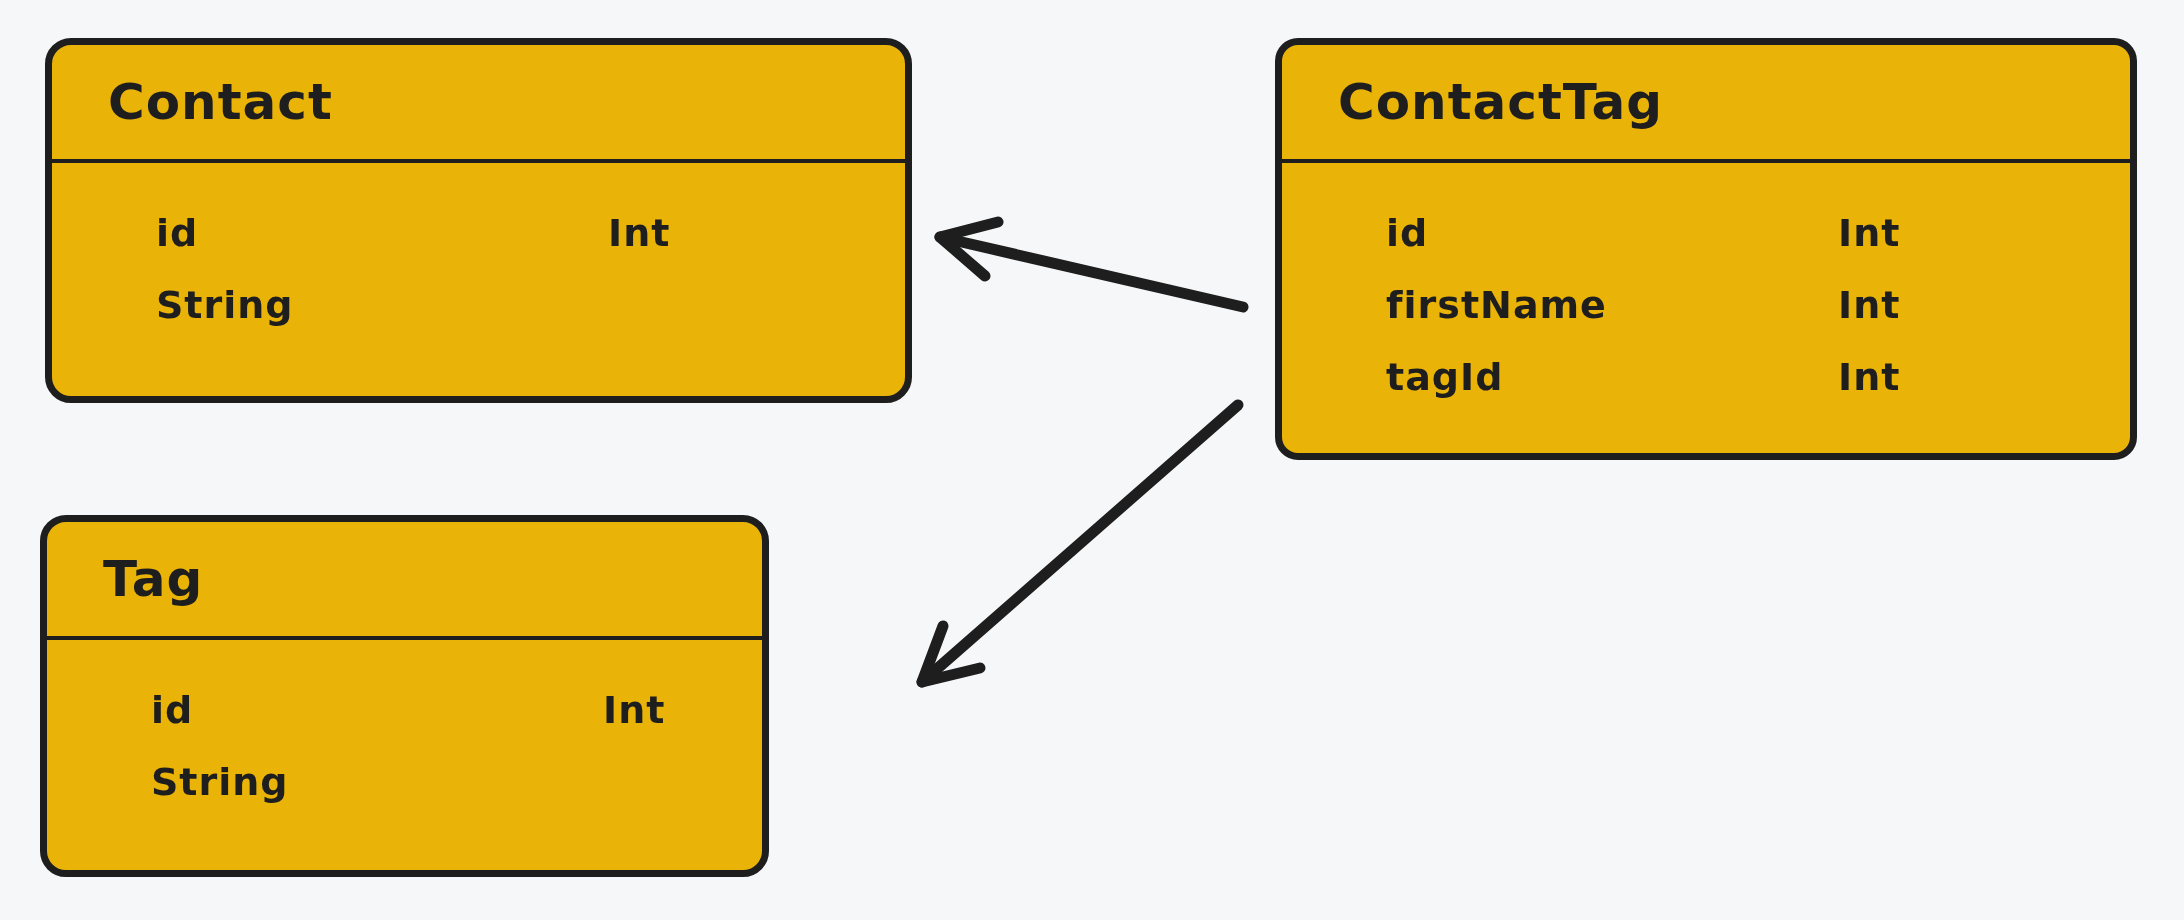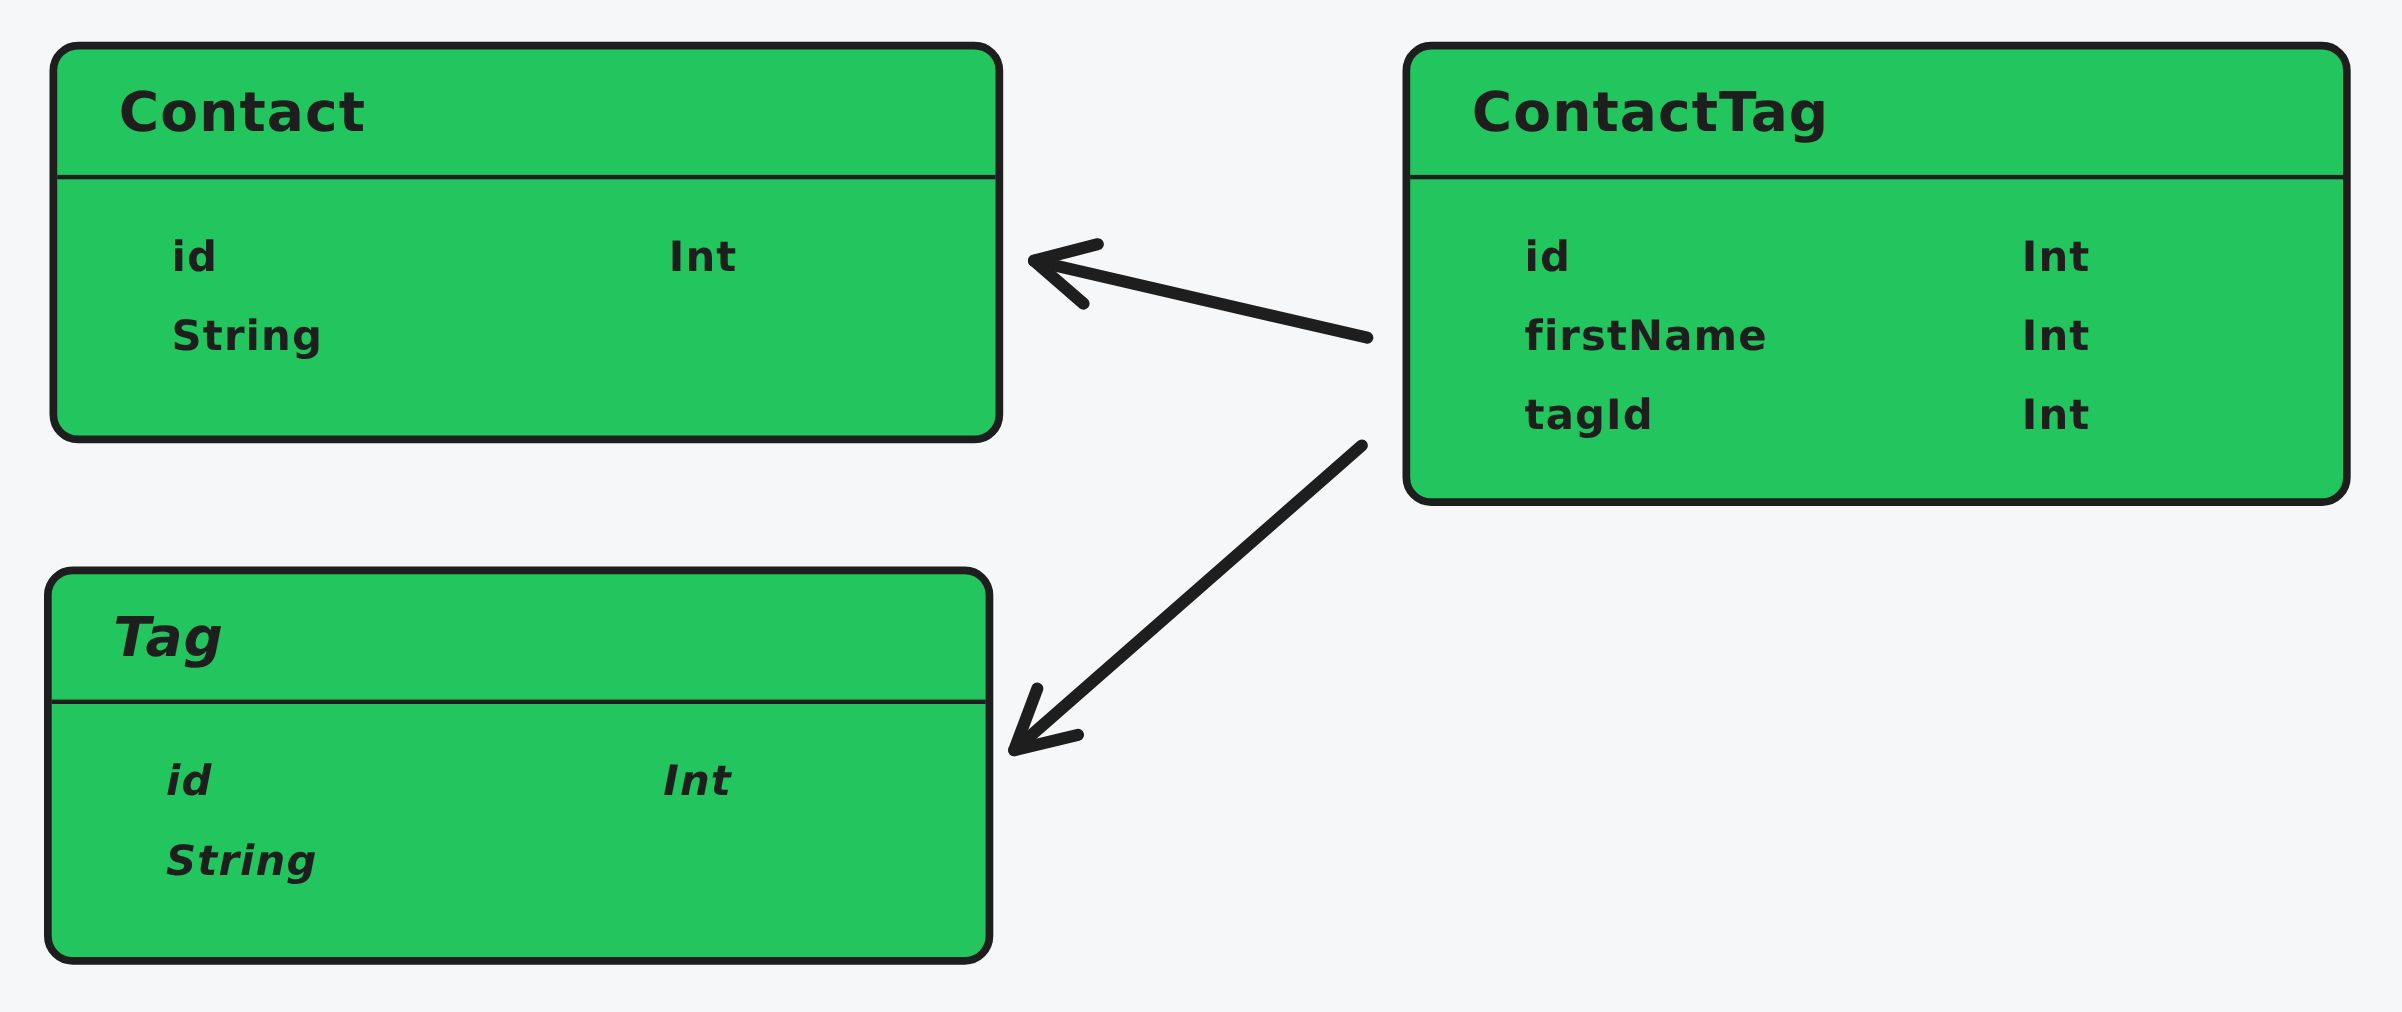--- a/index.html
+++ b/index.html
@@ -12,27 +12,27 @@
     width: 2184px;
     height: 920px;
     background: #f6f7f8;
     font-family: "DejaVu Sans", sans-serif;
     color: #1e1e1e;
     overflow: hidden;
   }
   .entity {
     position: absolute;
     box-sizing: border-box;
-    background: #22c55e;
+    background: #eab308;
     border: 7px solid #1e1e1e;
     border-radius: 26px;
   }
   #entity-contact    { left: 45px;   top: 38px;  width: 867px; height: 365px; }
-  #entity-contacttag { left: 1275px; top: 38px;  width: 862px; height: 422px; }
-  #entity-tag        { left: 40px;   top: 515px; width: 863px; height: 362px; font-style: italic; }
+  #entity-contacttag { left: 1275px; top: 38px;  width: 862px; height: 422px; border-radius: 23px; }
+  #entity-tag        { left: 40px;   top: 515px; width: 729px; height: 362px; }
 
   .entity-title {
     box-sizing: border-box;
     height: 118px;
     border-bottom: 4px solid #1e1e1e;
     display: flex;
     align-items: center;
     padding-left: 56px;
     font-size: 50px;
     font-weight: 700;

